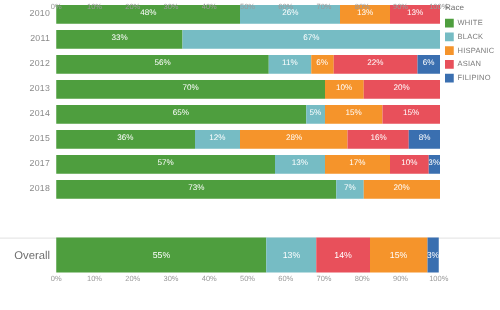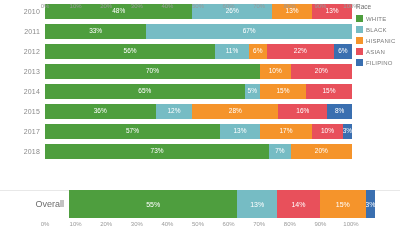--- a/index.html
+++ b/index.html
@@ -127,21 +127,20 @@
     position: absolute;
     left: 0;
     top: 190px;
     width: 400px;
     height: 58px;
   }
   .overall-row {
     display: flex;
     align-items: center;
     height: 28px;
-    margin-left: 24px;
   }
   .overall-label {
     width: 40px;
     flex: 0 0 40px;
     text-align: right;
     padding-right: 5px;
     font-size: 9px;
     color: #6d6d6d;
     line-height: 1;
   }

